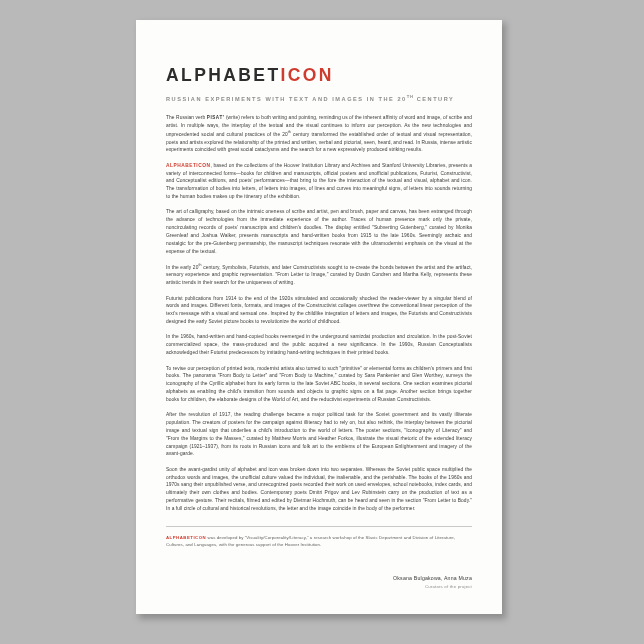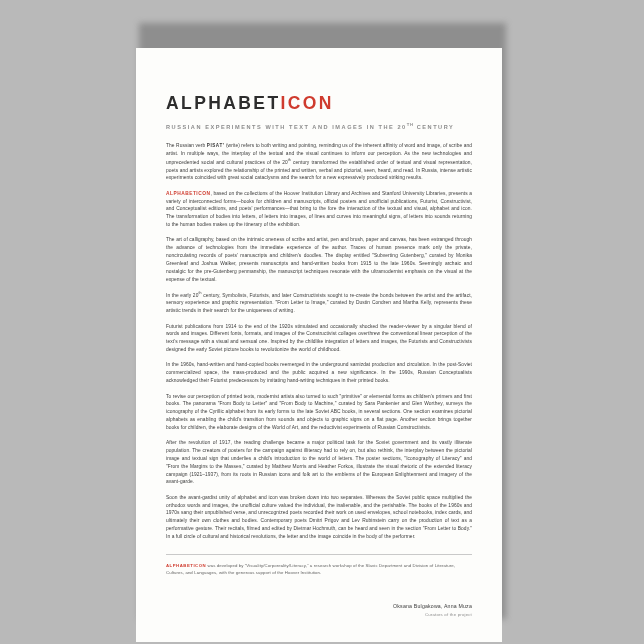--- a/index.html
+++ b/index.html
@@ -30,21 +30,20 @@
   .poster {
     position: absolute;
     left: 136px;
     top: 20px;
     width: 366px;
     height: 594px;
     background: #fdfdfb;
     box-sizing: border-box;
     padding: 33px 30px 22px 30px;
     overflow: hidden;
-    margin-top: 28px;
   }
   .title {
     font-size: 17.5px;
     font-weight: bold;
     letter-spacing: 2.4px;
     color: #2d2d2d;
     margin: 14px 0 0 0;
     line-height: 1;
     white-space: nowrap;
   }

